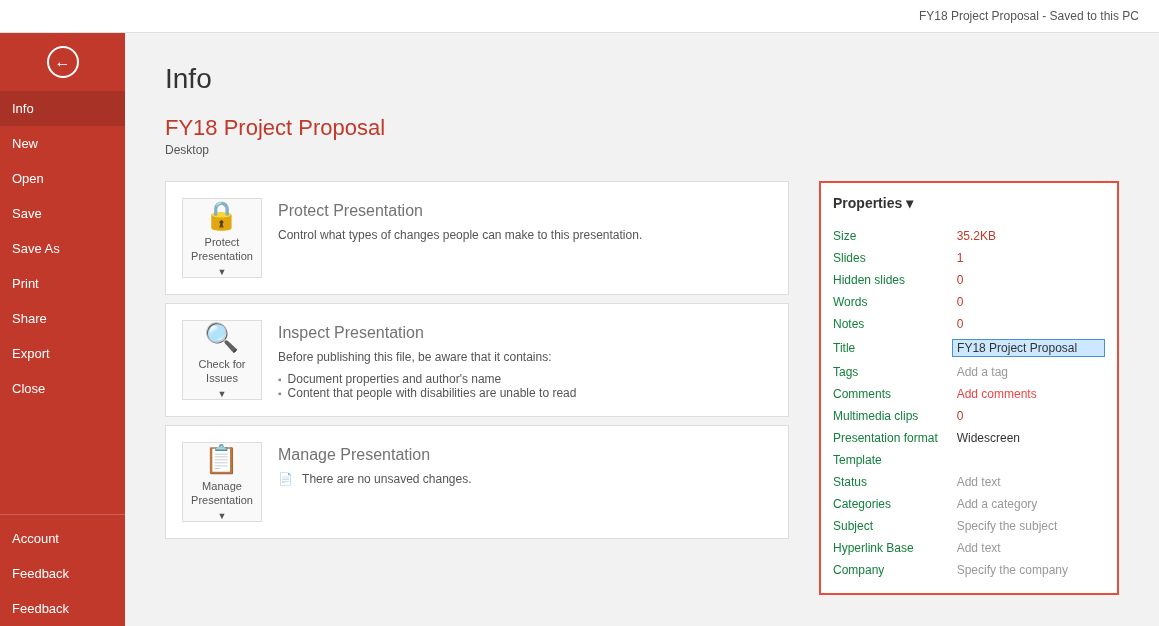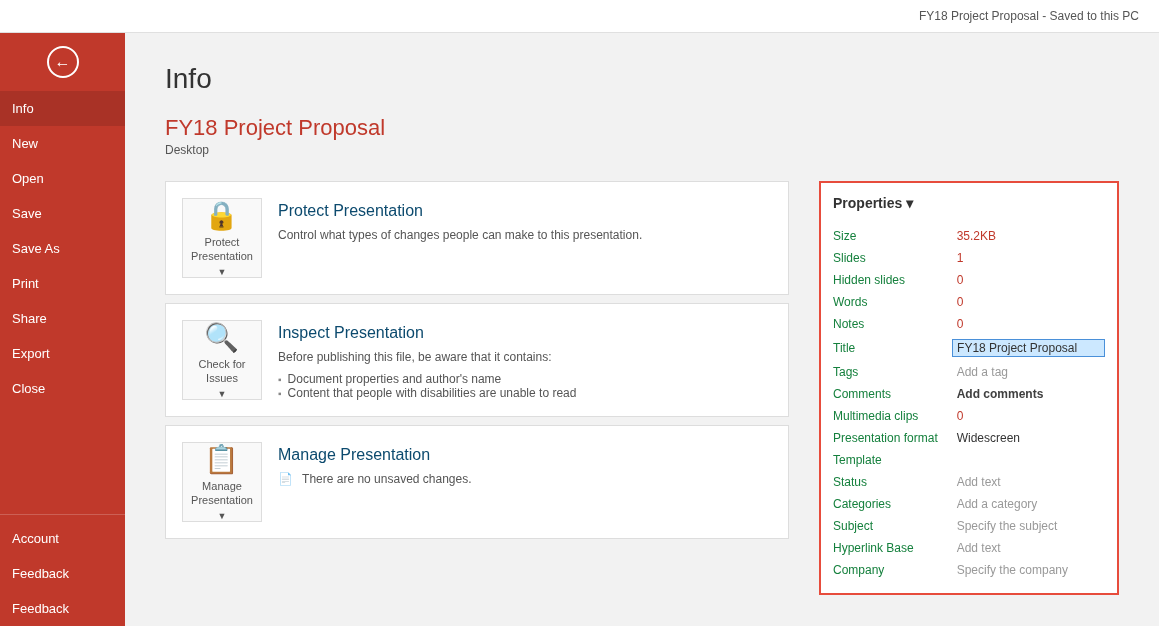--- a/index.html
+++ b/index.html
@@ -163,21 +163,21 @@
       color: #555;
     }
 
     .card-content {
       flex: 1;
       padding-top: 4px;
     }
 
     .card-title {
       font-size: 16px;
-      color: #0c4a6e;
+      color: #737373;
       font-weight: 400;
       margin-bottom: 6px;
     }
 
     .card-desc {
       font-size: 12px;
       color: #555;
       line-height: 1.5;
     }
 
@@ -368,21 +368,21 @@
         <div class="prop-row">
           <span class="prop-label">Title</span>
           <span class="prop-value input-style" style="background:#cce8ff; border:1px solid #4a90d9; padding:1px 4px; color:#333;">FY18 Project Proposal</span>
         </div>
         <div class="prop-row">
           <span class="prop-label">Tags</span>
           <span class="prop-value muted" style="color:#999;">Add a tag</span>
         </div>
         <div class="prop-row">
           <span class="prop-label">Comments</span>
-          <span class="prop-value muted" style="color:#404040;font-weight:bold;">Add comments</span>
+          <span class="prop-value muted" style="color:#ef4444;">Add comments</span>
         </div>
         <div class="prop-row">
           <span class="prop-label">Multimedia clips</span>
           <span class="prop-value" style="color:#c0392b;">0</span>
         </div>
         <div class="prop-row">
           <span class="prop-label">Presentation format</span>
           <span class="prop-value black" style="color:#333;">Widescreen</span>
         </div>
         <div class="prop-row">

